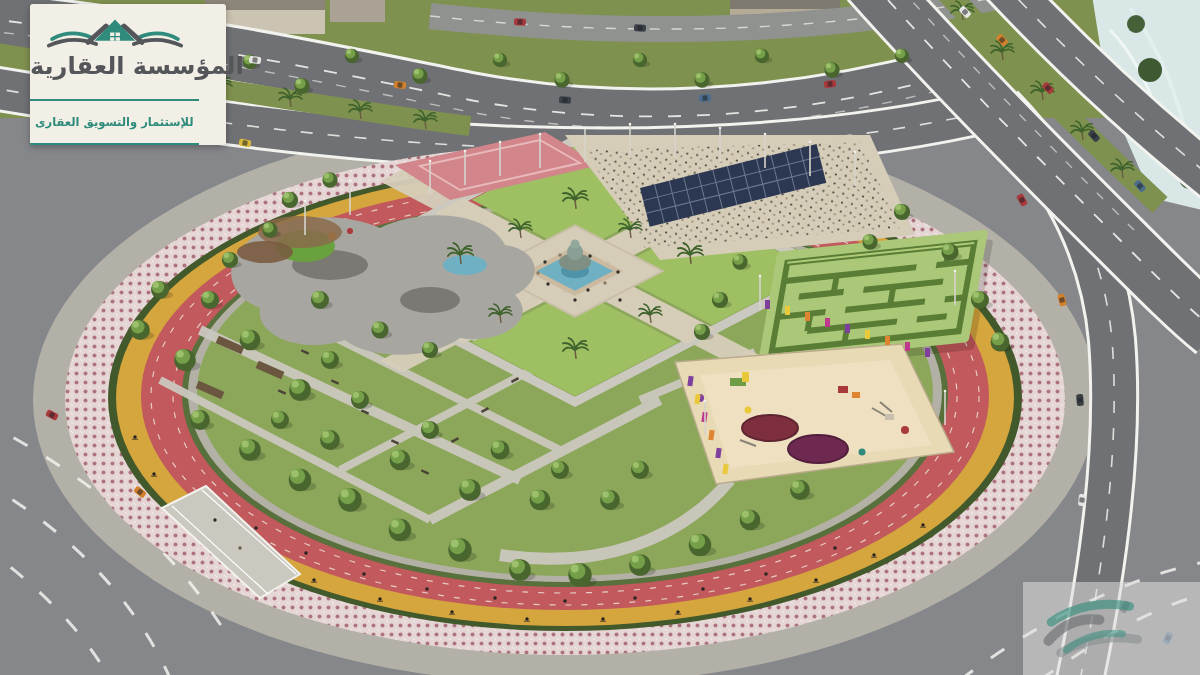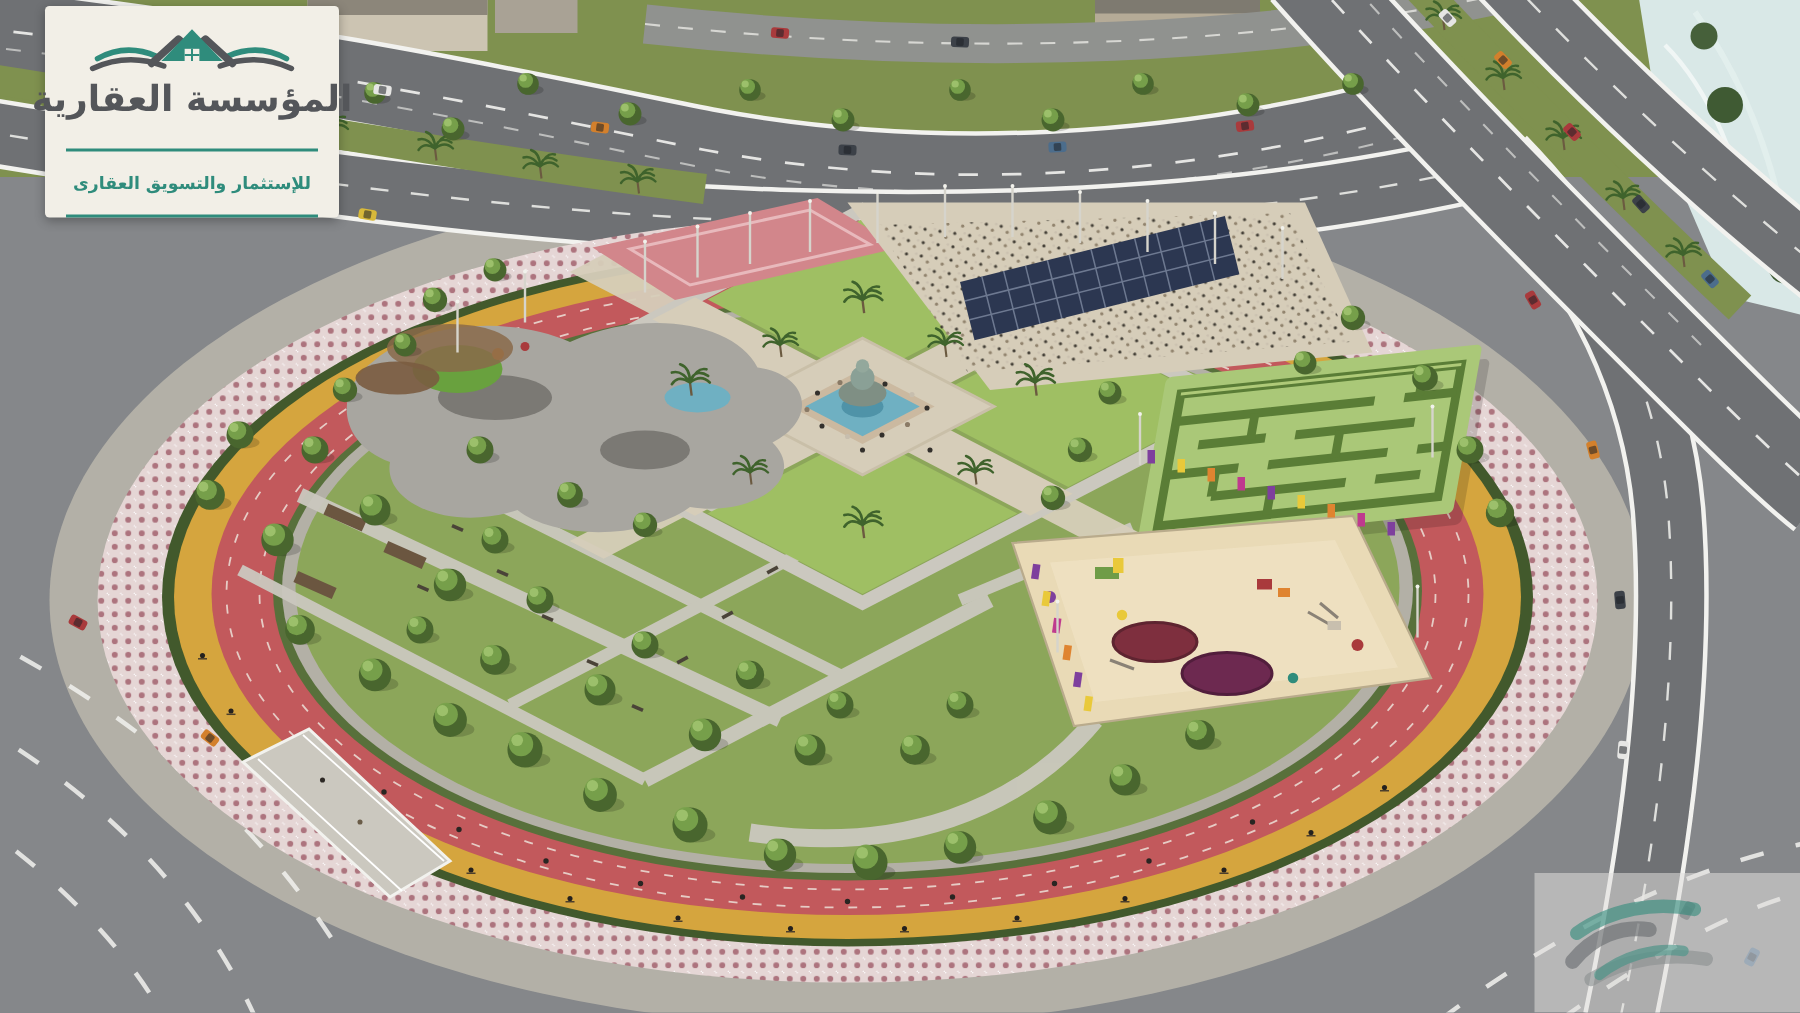--- a/index.html
+++ b/index.html
@@ -1,20 +1,20 @@
 <!DOCTYPE html>
 <html style="--card_bg: #f2efe7; --teal: #2f8c7c; --logo_text: #54565a; --asphalt: #85878a; --road: #6f7174; --lane: #f2f2ef; --concrete: #b5b2a9; --paver: #cbc8bf; --grass_outer: #7f914f; --grass_park: #8ca65a; --lawn: #9fbf63; --tree_dark: #49662e; --tree_light: #79a24c; --palm: #3f632c; --track: #c2595c; --cycle: #d5a53e; --mosaic: #e5d6d5; --mosaic_dot: #a4636e; --hedge: #42592c; --maze_base: #aac878; --maze_wall: #5a7d36; --sand: #e9dab6; --water: #6fb0c2; --water_rock: #d9e8e7; --plaza: #d6cdb9; --solar: #2c3751; --skate: #a8a6a0; --skate_dark: #7b7974; --skate_pink: #d2868b; --fence_purple: #7e3f9d; --fence_orange: #df8430; --fence_yellow: #e9c93a; --fence_magenta: #bf3a8e; --car_red: #a93a3c; --car_orange: #d3802c; --car_blue: #4c6d8c; --car_dark: #3c4148; --car_white: #e6e6e4; --car_yellow: #d8b93a;"><head>
 <meta charset="utf-8">
 <style>
   html,body{margin:0;padding:0;width:1200px;height:675px;overflow:hidden;
     font-family:"DejaVu Sans","Liberation Sans",sans-serif;background:#85878a;position:relative}
   .scene{position:absolute;left:0;top:0}
   .logo-card{position:absolute;left:30px;top:4px;width:196px;height:141px;
     background:var(--card_bg);border-radius:3px;box-shadow:0 2px 7px rgba(0,0,0,.3);
-    display:flex;flex-direction:column;align-items:center;padding-top:4px;box-sizing:border-box;z-index:5}
+    display:flex;flex-direction:column;align-items:flex-start;padding-top:4px;box-sizing:border-box;z-index:5}
   .logo-title{font-size:24px;font-weight:bold;color:var(--logo_text);line-height:1.05;direction:rtl;white-space:nowrap}
   .logo-subtitle-wrap{margin-top:20px;border-top:2px solid var(--teal);border-bottom:2px solid var(--teal);padding:14px 5px}
   .logo-subtitle{font-size:11.5px;font-weight:bold;color:var(--teal);direction:rtl;white-space:nowrap}
   .watermark{position:absolute;left:1023px;top:582px;width:177px;height:93px;
     background:rgba(224,223,220,.55);z-index:4;display:flex;align-items:center}
   svg{display:block}
 </style>
 </head>
 <body>
 

